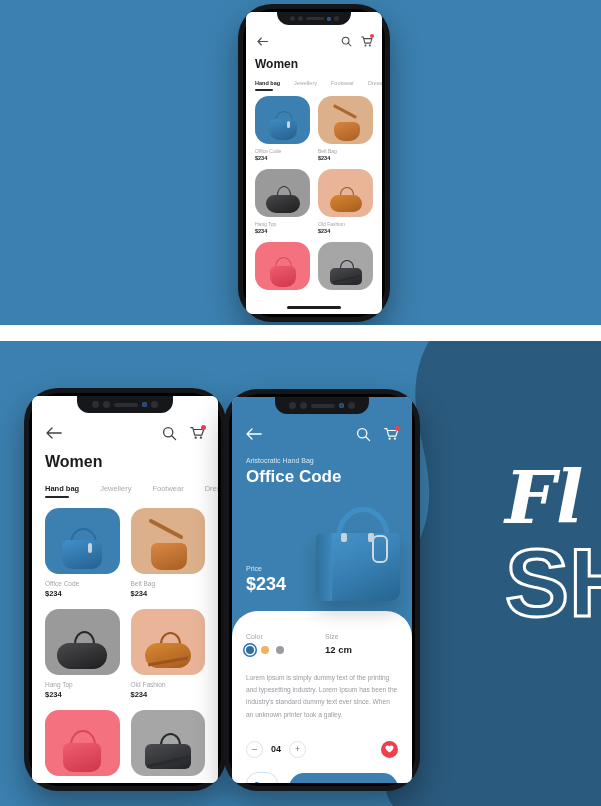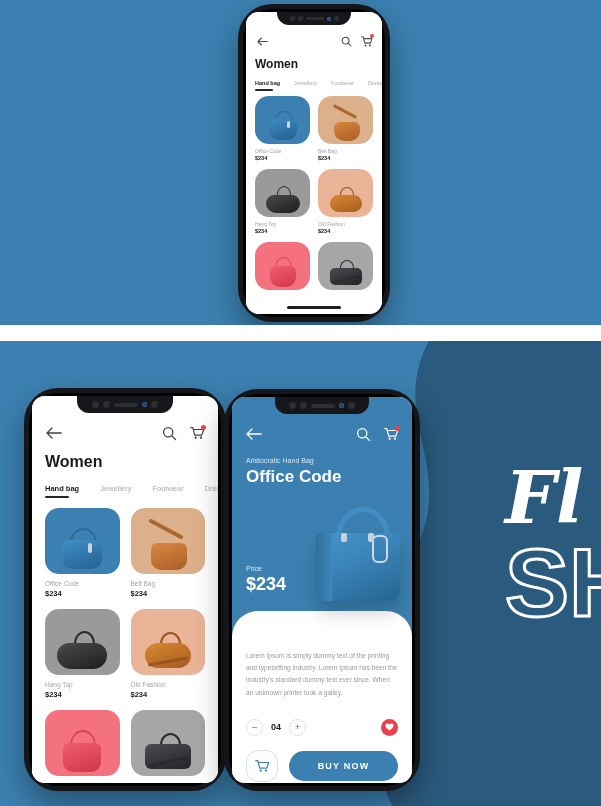--- a/index.html
+++ b/index.html
@@ -10,21 +10,21 @@
   
   .panel-top{position:absolute;left:0;top:0;width:601px;height:325px;background:#3b80b0;overflow:hidden;}
   .divider{position:absolute;left:0;top:325px;width:601px;height:16px;background:#ffffff;}
   .panel-bottom{position:absolute;left:0;top:341px;width:601px;height:465px;background:#3b80b0;overflow:hidden;}
   .blob{position:absolute;right:0;top:0;width:250px;height:465px;}
 
   
   .phone{position:absolute;background:#15161a;border-radius:34px;
          box-shadow:0 14px 30px rgba(0,0,0,.35);padding:5px;box-sizing:border-box;}
   .bezel{position:relative;width:100%;height:100%;background:#000;border-radius:30px;padding:3px;box-sizing:border-box;}
-  .screen{position:relative;width:100%;height:100%;background:#fff;border-radius:13px;overflow:hidden;}
+  .screen{position:relative;width:100%;height:100%;background:#fff;border-radius:7px;overflow:hidden;}
   .notch{position:absolute;left:50%;transform:translateX(-50%);top:0;background:#16171b;
          border-bottom-left-radius:12px;border-bottom-right-radius:12px;z-index:40;
          display:flex;align-items:center;justify-content:center;gap:5px;}
   .nsp{background:#2c2e34;border-radius:50%;}
   .nbar{background:#2c2e34;border-radius:3px;}
   .ncam{background:#1d3f63;border-radius:50%;box-shadow:inset 0 0 2px #4a86c8;}
   .homebar{position:absolute;left:50%;transform:translateX(-50%);bottom:5px;
            background:#1d1d1f;border-radius:3px;z-index:30;}
 
   
@@ -412,20 +412,34 @@
                             box-shadow:0 12px 18px rgba(0,0,0,.18);"></div>
                 <div style="position:absolute;left:6px;top:30px;width:16px;height:68px;background:linear-gradient(90deg,#2e7099,#3d88bd);border-radius:5px 0 0 9px;"></div>
                 <div style="position:absolute;left:62px;top:32px;width:12px;height:24px;border:2px solid #cfd8e0;border-radius:6px;"></div>
                 <div style="position:absolute;left:31px;top:30px;width:6px;height:9px;background:#c8d2dc;border-radius:2px;"></div>
                 <div style="position:absolute;left:58px;top:30px;width:6px;height:9px;background:#c8d2dc;border-radius:2px;"></div>
               </div>
             </div>
 
             <div class="sheet" style="top:214px;padding:22px 14px 0 14px;box-sizing:border-box;">
 
+              <div style="display:flex;">
+                <div style="width:52%;">
+                  <div class="lbl" style="font-size:7px;">Color</div>
+                  <div style="display:flex;gap:7px;margin-top:6px;">
+                    <span class="sw sel" style="width:8px;height:8px;background:#2c6ea8;"></span>
+                    <span class="sw" style="width:8px;height:8px;background:#f0b45f;"></span>
+                    <span class="sw" style="width:8px;height:8px;background:#9a9aa0;"></span>
+                  </div>
+                </div>
+                <div style="width:48%;">
+                  <div class="lbl" style="font-size:7px;">Size</div>
+                  <div class="val" style="font-size:9.5px;margin-top:4px;">12 cm</div>
+                </div>
+              </div>
 
               <div class="desc" style="font-size:6.6px;line-height:1.85;margin-top:17px;">Lorem Ipsum is simply dummy text of the printing and typesetting industry. Lorem Ipsum has been the industry's standard dummy text ever since. When an unknown printer took a galley.</div>
 
               <div style="display:flex;align-items:center;justify-content:space-between;margin-top:20px;">
                 <div class="step" style="gap:8px;">
                   <div class="stepbtn" style="width:15px;height:15px;font-size:9px;line-height:1;">–</div>
                   <div class="qty" style="font-size:9px;">04</div>
                   <div class="stepbtn" style="width:15px;height:15px;font-size:9px;line-height:1;">+</div>
                 </div>
                 <div class="fav" style="width:17px;height:17px;">

